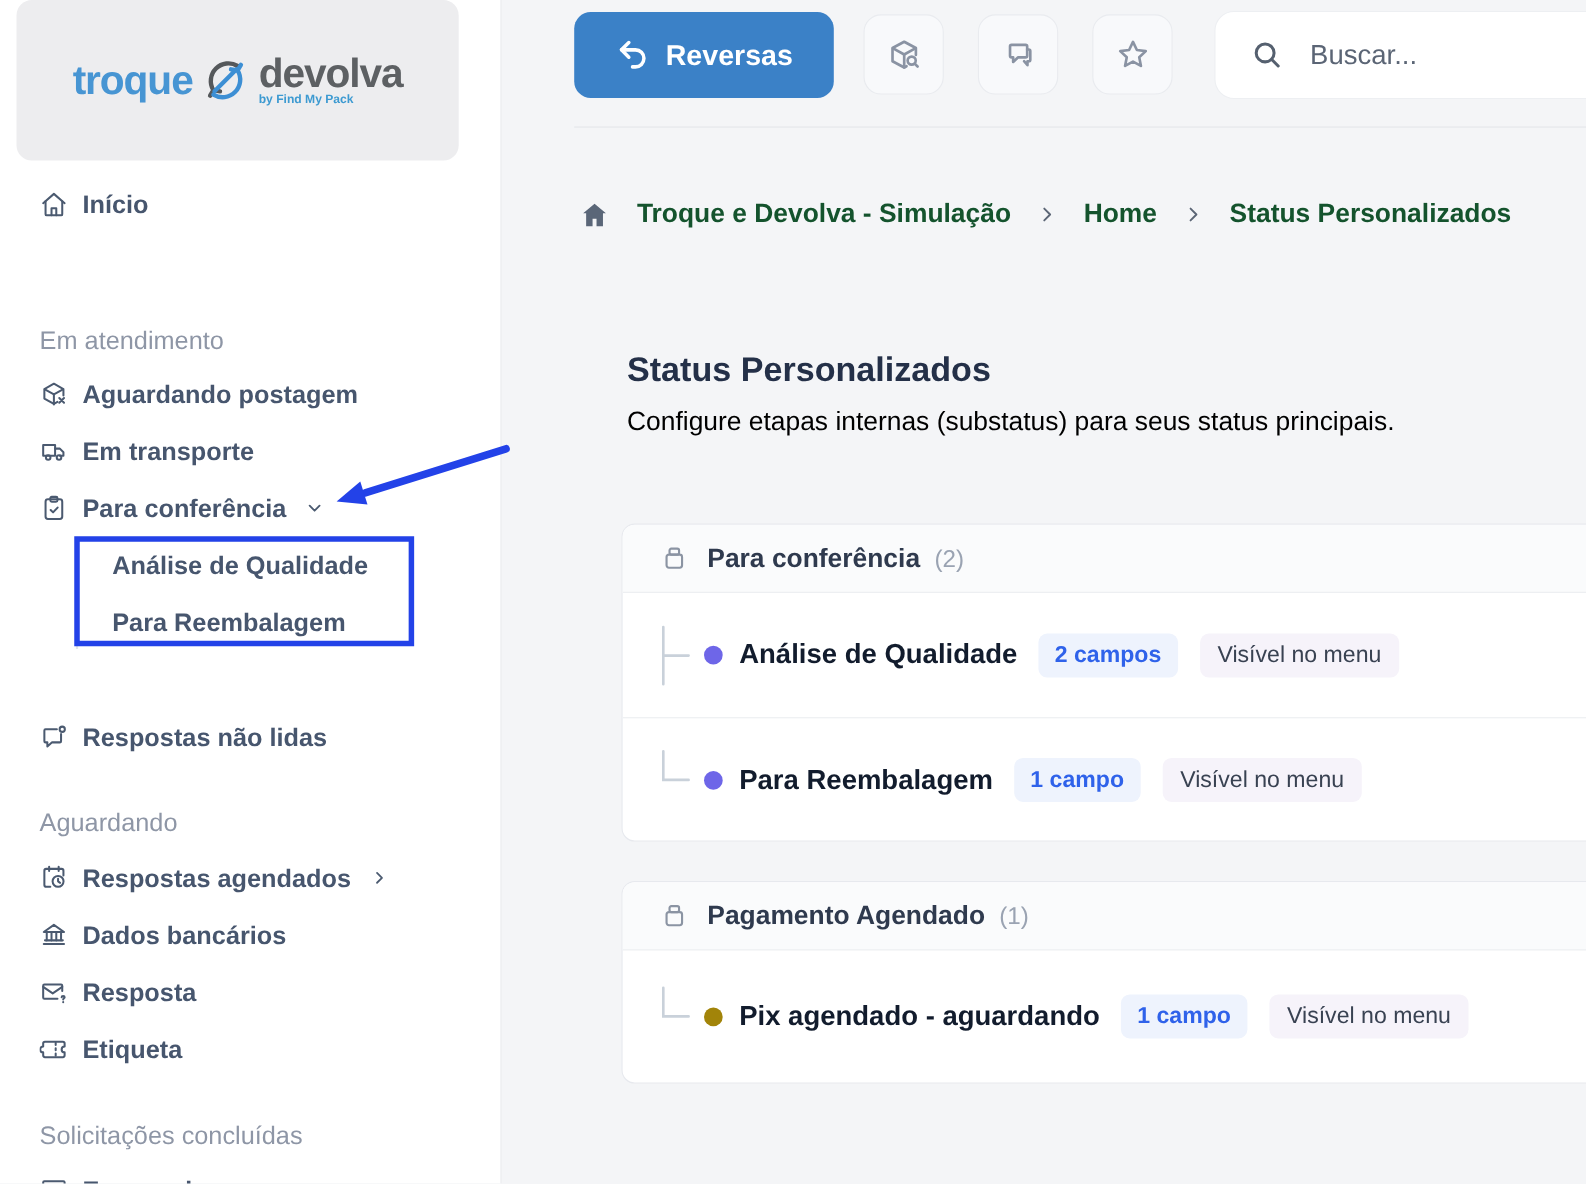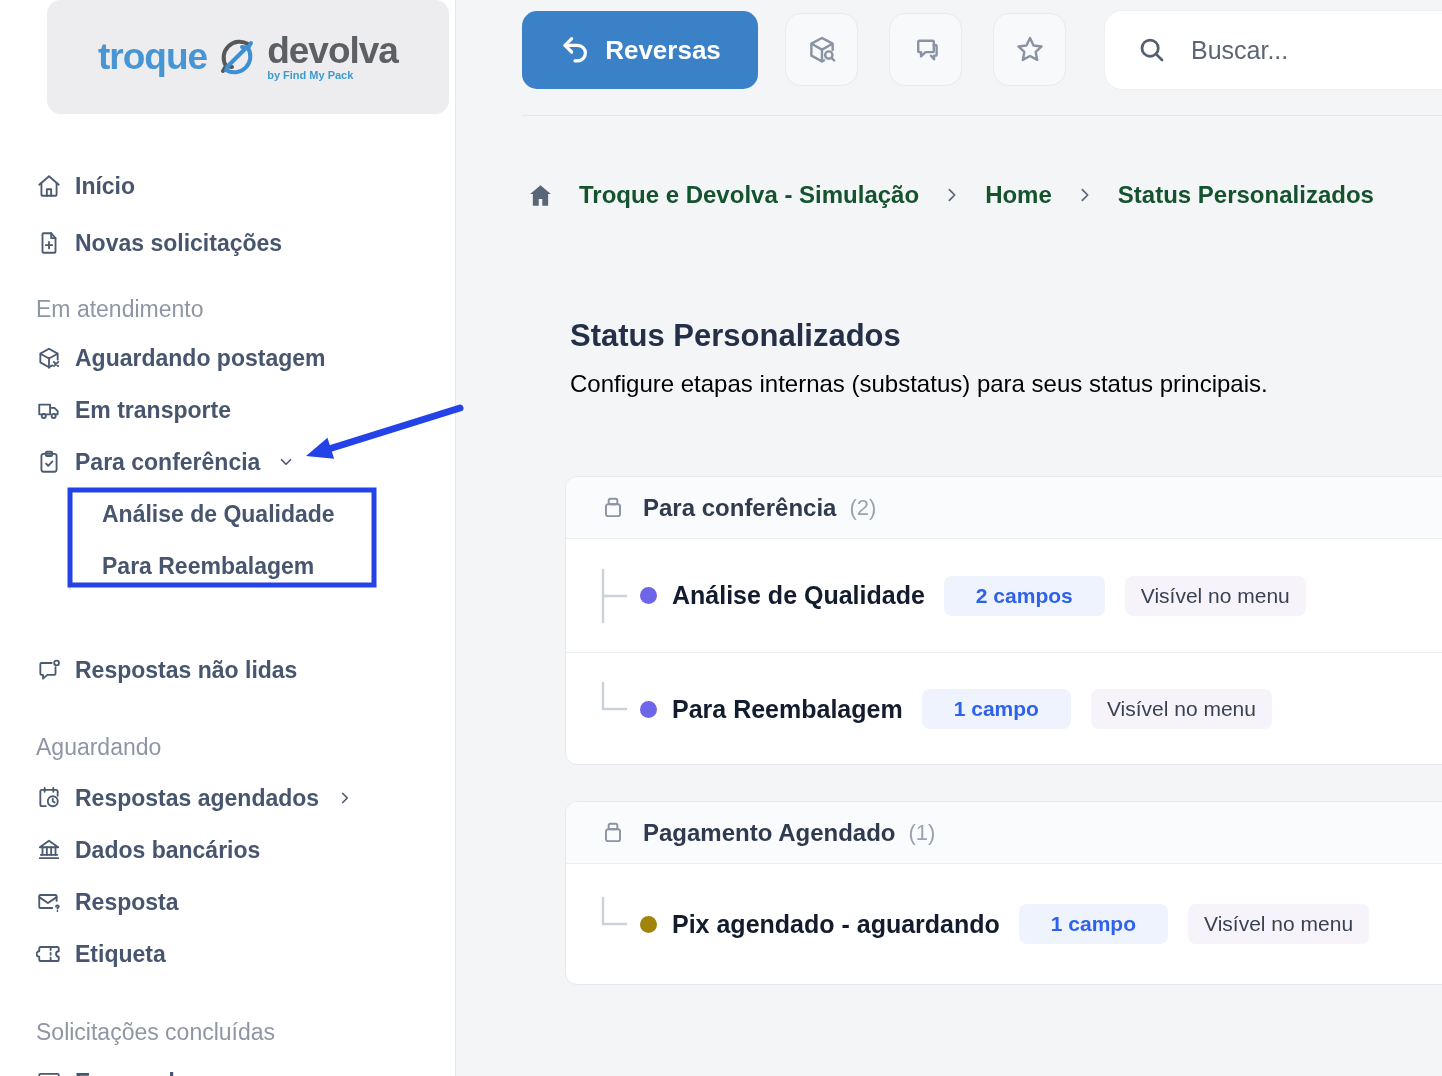--- a/index.html
+++ b/index.html
@@ -3,23 +3,23 @@
 <meta charset="utf-8">
 <style>
   * { margin:0; padding:0; box-sizing:border-box; }
   html,body { width:1442px; height:1076px; overflow:hidden; }
   body { font-family:"Liberation Sans", sans-serif; background:#f4f5f7; }
   #screen { position:relative; width:1442px; height:1076px; overflow:hidden; }
 
   
   .sidebar { position:absolute; left:0; top:0; width:456px; height:1076px;
              background:#ffffff; border-right:1px solid #e6e8ec; }
-  .logo-card { position:absolute; left:15px; top:0; width:402px; height:114px;
+  .logo-card { position:absolute; left:15px; top:0; width:402px; height:146px;
                background:#ededef; border-radius:14px; display:flex;
-               align-items:center; justify-content:center;margin-left:32px; }
+               align-items:center; justify-content:center; }
   .logo-wrap { display:flex; align-items:center; gap:8px; }
   .logo-troque { font-size:37px; font-weight:600; color:#4795d3; letter-spacing:-1px; }
   .logo-devolva-block { display:flex; flex-direction:column; align-items:flex-start; }
   .logo-devolva { font-size:37px; font-weight:600; color:#5d6063; letter-spacing:-1px; line-height:0.95; }
   .logo-byline { font-size:11px; font-weight:700; color:#3d9ad1; margin-top:0px; }
 
   .nav-item { position:absolute; left:36px; right:8px; height:38px;
               display:flex; align-items:center; gap:13px; cursor:pointer; }
   .nav-item .label { font-size:23px; font-weight:600; color:#47566e; white-space:nowrap;text-align:center; }
   .nav-header { position:absolute; left:36px; right:8px; height:34px; display:flex; align-items:center; }
@@ -85,21 +85,21 @@
   .card-count { font-size:22px; font-weight:400; color:#9aa3b2; margin-left:13px; }
 
   .status-row { display:flex; align-items:center; padding-left:30px; height:113px; }
   .card-2 .status-row { height:120px; }
   .status-row + .status-row { border-top:1px solid #eceef1; }
   .tree { width:36px; height:60px; flex:0 0 36px; }
   .tree path { fill:none; stroke:#c9d1da; stroke-width:2.4; stroke-linecap:round; }
   .dot { width:17px; height:17px; border-radius:50%; margin-left:8px; flex:0 0 17px; }
   .row-label { font-size:25px; font-weight:700; color:#121c2d; margin-left:15px; white-space:nowrap; }
   .badge-fields { margin-left:19px; font-size:21px; font-weight:600; color:#2f62ea;
-                  background:#eef3fd; padding:8px 32px; border-radius:8px; white-space:nowrap; }
+                  background:#eef3fd; padding:8px 15px; border-radius:8px; white-space:nowrap; }
   .badge-visible { margin-left:20px; font-size:21px; font-weight:400; color:#394252;
                    background:#f6f3fa; padding:8px 16px; border-radius:8px; white-space:nowrap; }
 
   
   .annotation { position:absolute; left:0; top:0; width:1442px; height:1076px; pointer-events:none; }
 </style>
 </head>
 <body>
 
 <div id="screen">
@@ -124,28 +124,20 @@
 
     <div class="nav-item" style="top:167px">
       <svg class="nav-icon" viewBox="0 0 24 24">
         <path d="M3 10.8 12 3l9 7.8"></path>
           <path d="M5 9.2V20a1 1 0 0 0 1 1h12a1 1 0 0 0 1-1V9.2"></path>
           <path d="M10 21v-6h4v6"></path>
       </svg>
       <span class="label">Início</span>
     </div>
 
-    <div class="nav-item" style="top:224px">
-      <svg class="nav-icon" viewBox="0 0 24 24">
-        <path d="M14 3H7a1 1 0 0 0-1 1v16a1 1 0 0 0 1 1h10a1 1 0 0 0 1-1V7.5z"></path>
-          <path d="M14 3v4.5H18"></path>
-          <path d="M12 11v6M9 14h6"></path>
-      </svg>
-      <span class="label">Novas solicitações</span>
-    </div>
 
     <div class="nav-header" style="top:292px">
       <span class="label">Em atendimento</span>
     </div>
 
     <div class="nav-item" style="top:339px">
       <svg class="nav-icon" viewBox="0 0 24 24">
         <path d="M20 13.5V8l-8-4.5L4 8v8l8 4.5 3-1.7"></path>
           <path d="M4.4 8.3 12 12.5l7.6-4.2"></path>
           <path d="M12 12.5V21"></path>

